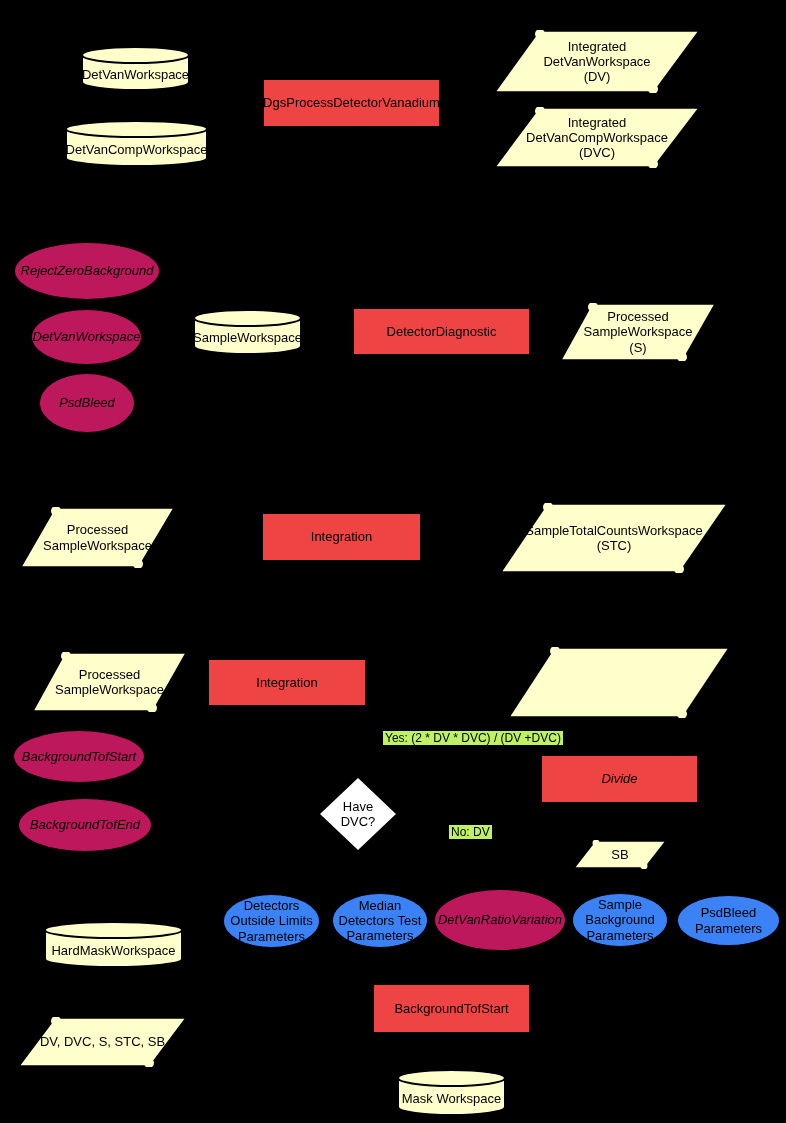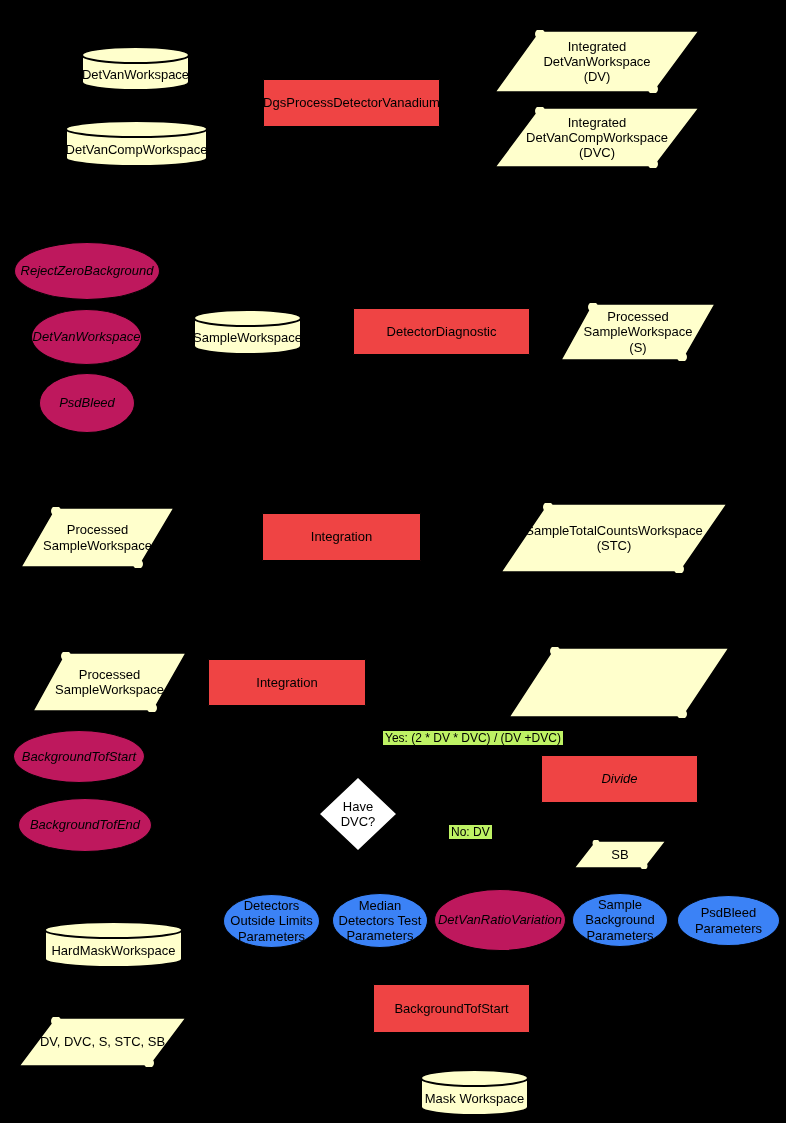--- a/index.html
+++ b/index.html
@@ -227,19 +227,19 @@
     <circle cx="38" cy="4" r="5"></circle>
       <circle cx="131" cy="46" r="5"></circle>
   </svg>
   <span class="lbl">DV, DVC, S, STC, SB</span>
 </div>
 
 <div class="node rect" style="left:373px;top:984px;width:157px;height:49px;">
   <span class="lbl">BackgroundTofStart</span>
 </div>
 
-<div class="node cyl" style="left:397px;top:1069px;width:109px;height:47px;margin-left:23px;">
+<div class="node cyl" style="left:397px;top:1069px;width:109px;height:47px;">
   <svg class="shape-svg" viewBox="0 0 109 47" aria-hidden="true">
     <path d="M1 9 V38 A53.5 8 0 0 0 108 38 V9" stroke-width="2"></path>
     <ellipse cx="54.5" cy="9" rx="53.5" ry="8" stroke-width="2"></ellipse>
   </svg>
   <span class="lbl">Mask Workspace</span>
 </div>
 
 </body></html>

